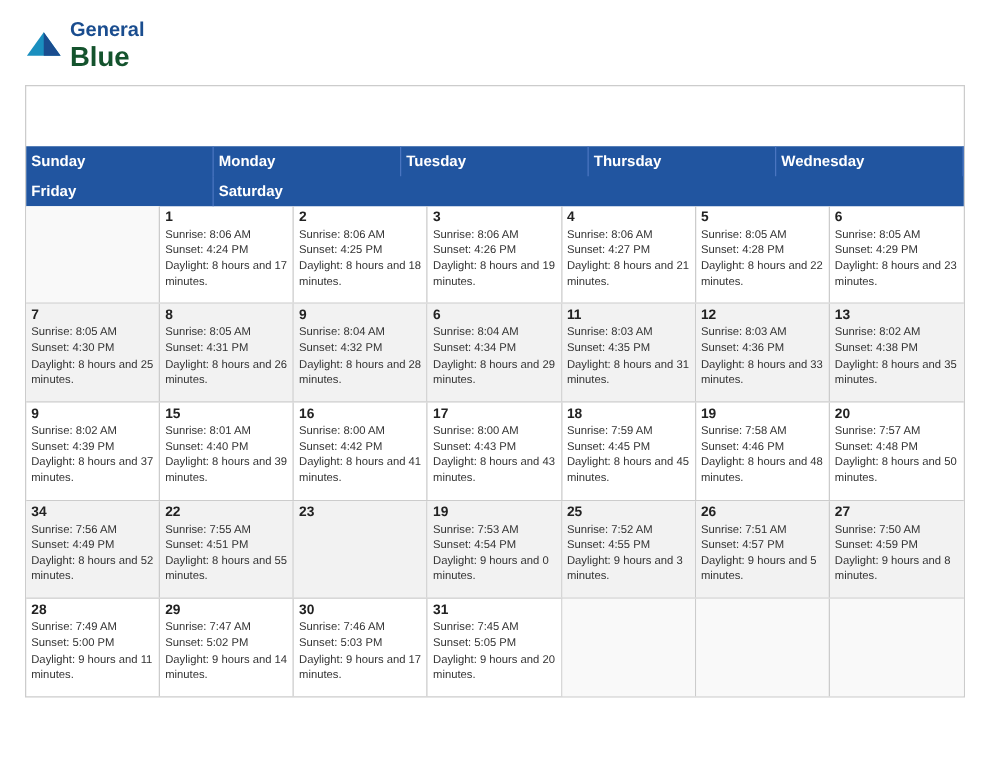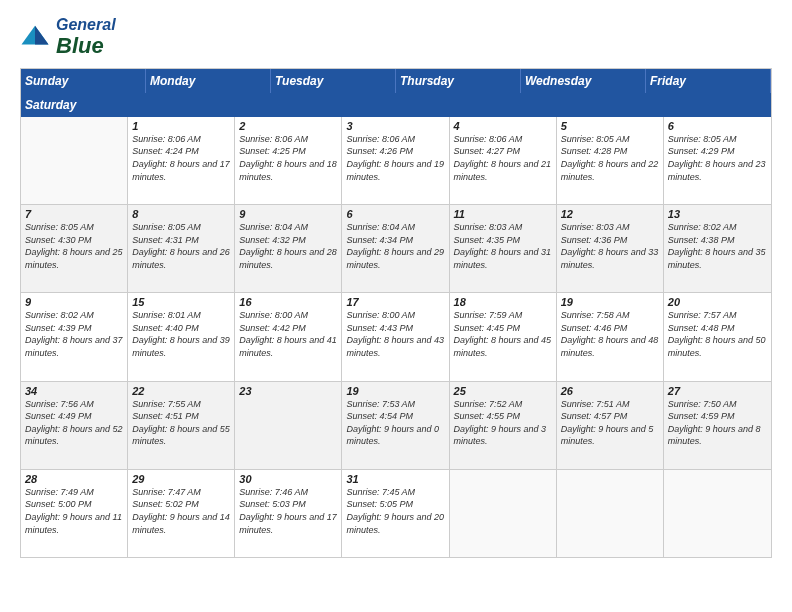--- a/index.html
+++ b/index.html
@@ -9,21 +9,20 @@
       width: 792px;
       height: 612px;
       overflow: hidden;
     }
     .page {
       width: 792px;
       height: 568px;
       padding: 16px 20px 10px 20px;
       display: flex;
       flex-direction: column;
-      font-style: italic;
     }
     .header {
       display: flex;
       justify-content: space-between;
       align-items: flex-start;
       margin-bottom: 10px;
     }
     .logo {
       display: flex;
       align-items: center;
@@ -53,22 +52,23 @@
       color: #444;
     }
     .calendar {
       flex: 1;
       display: flex;
       flex-direction: column;
       border: 1px solid #ccc;
     }
     .cal-header {
       display: grid;
-      grid-template-columns: repeat(6, 1fr);
+      grid-template-columns: repeat(5, 1fr);
       background: #2155a0;
+      margin-top: 48px;
     }
     .cal-header-cell {
       color: #fff;
       font-size: 12px;
       font-weight: bold;
       padding: 5px 4px;
       text-align: left;
       border-right: 1px solid #4a75c0;
     }
     .cal-header-cell:last-child { border-right: none; }

